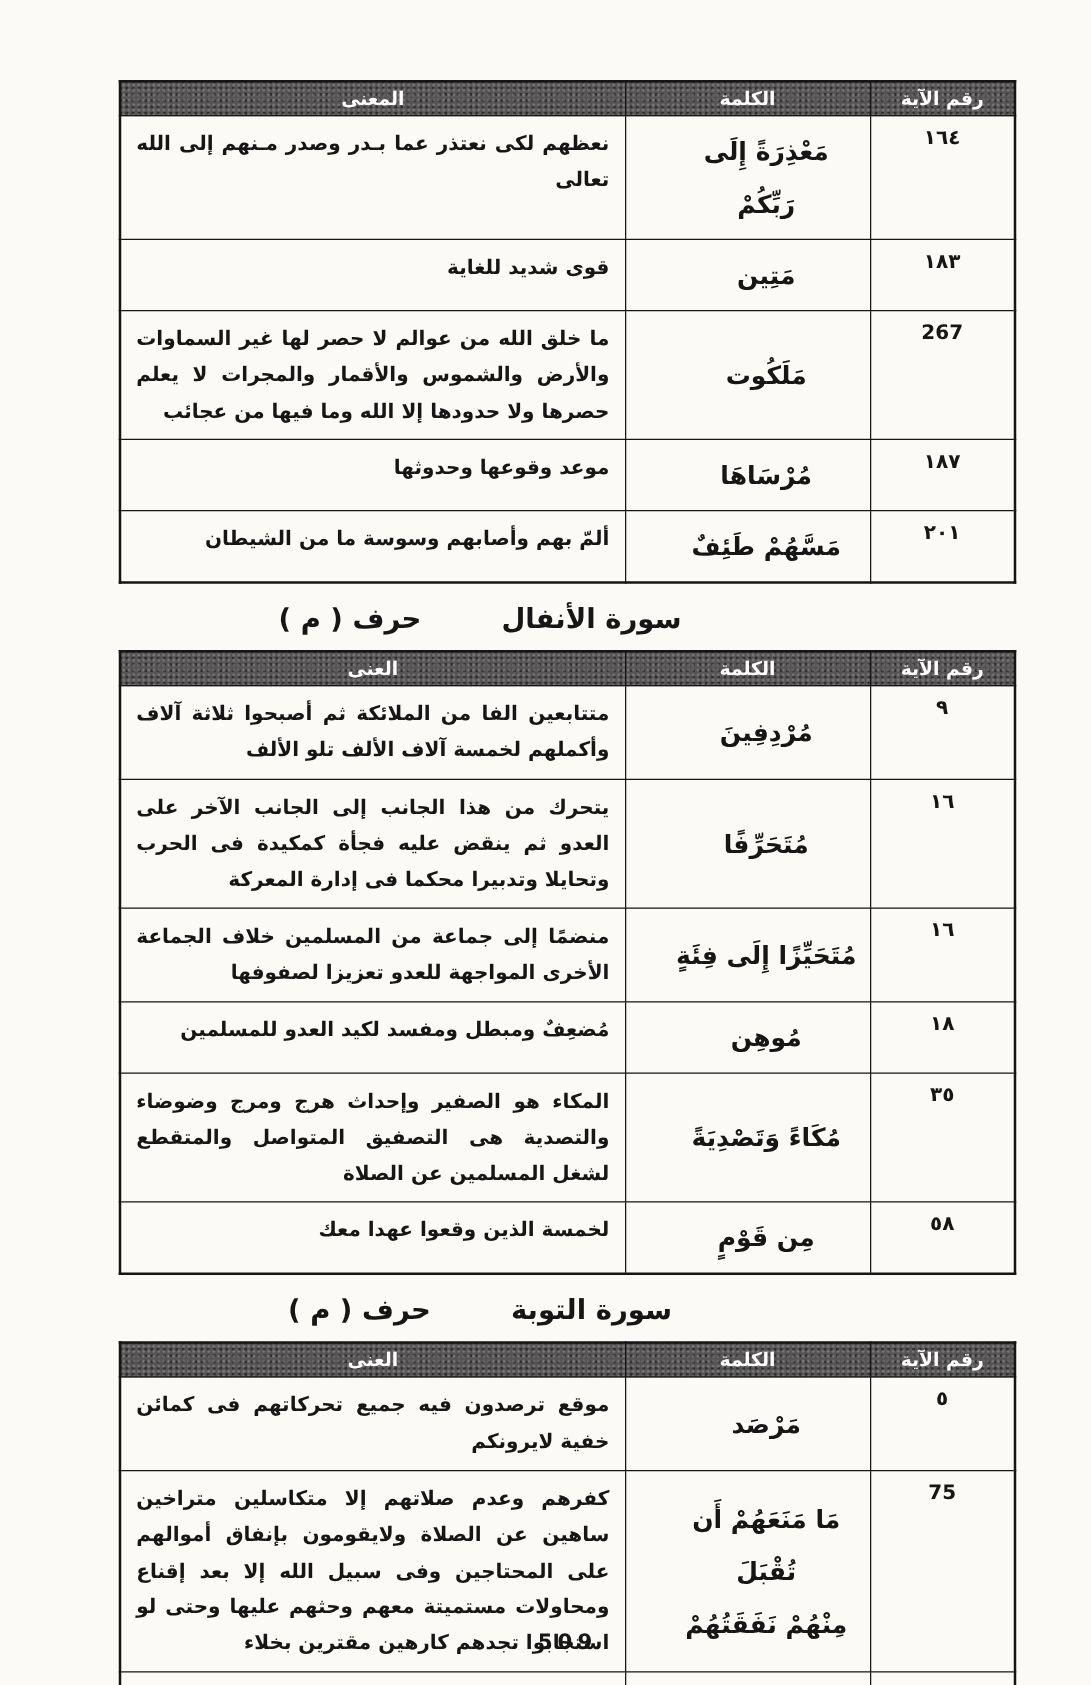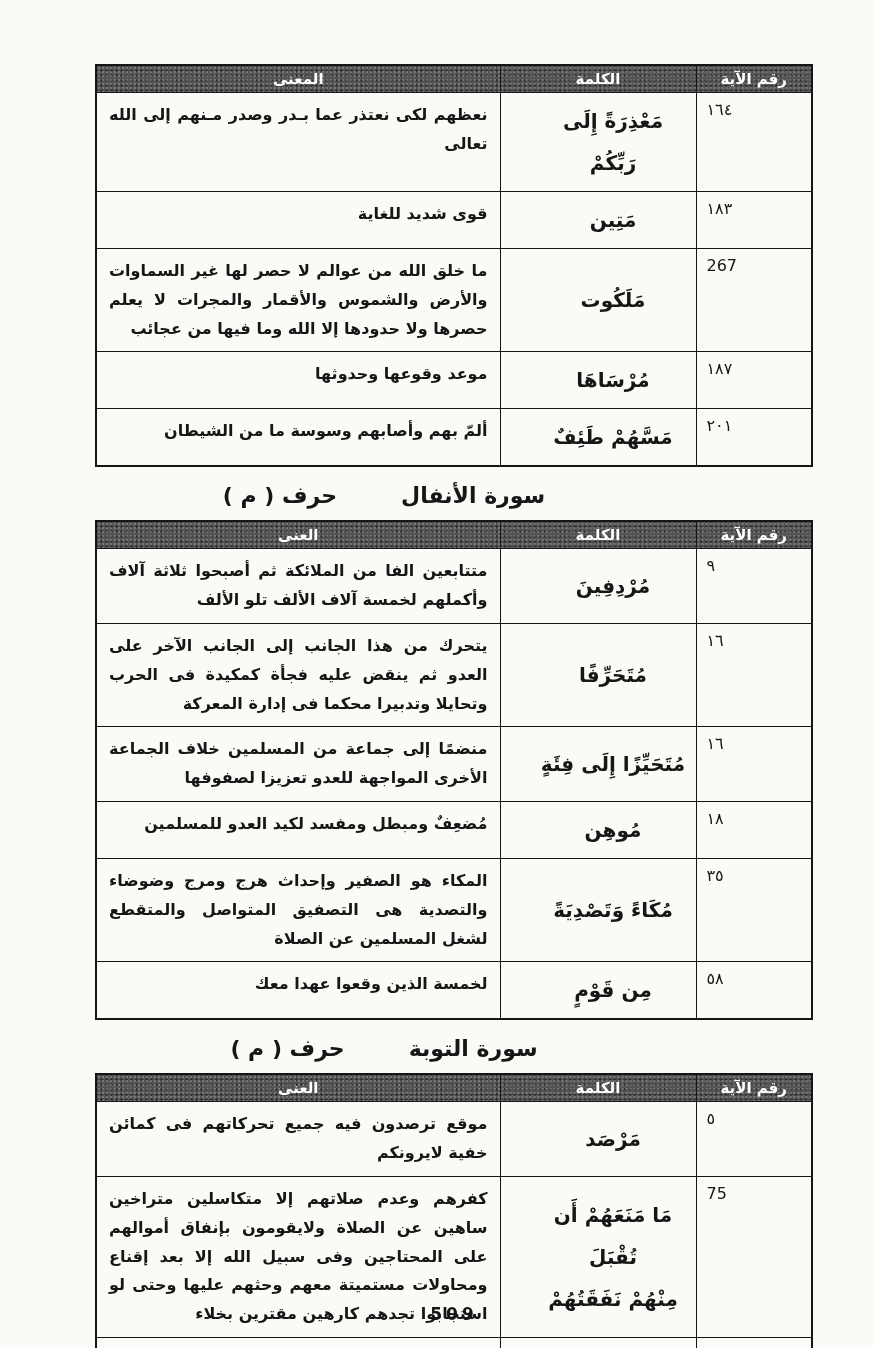--- a/index.html
+++ b/index.html
@@ -36,23 +36,23 @@
     text-align: center;
   }
   td {
     border: 1.5px solid #151515;
     padding: 7px 10px;
     vertical-align: top;
   }
   col.c-verse  { width: 116px; }
   col.c-word   { width: 196px; }
   td.verse {
-    text-align: left;
+    text-align: center;
     font-size: 16px;
-    font-weight: normal;
+    font-weight: bold;
   }
   td.word {
     text-align: center;
     vertical-align: middle;
     font-size: 20px;
     font-weight: bold;
     line-height: 2.1;
     white-space: pre-line;
     padding-left: 40px;
   }

